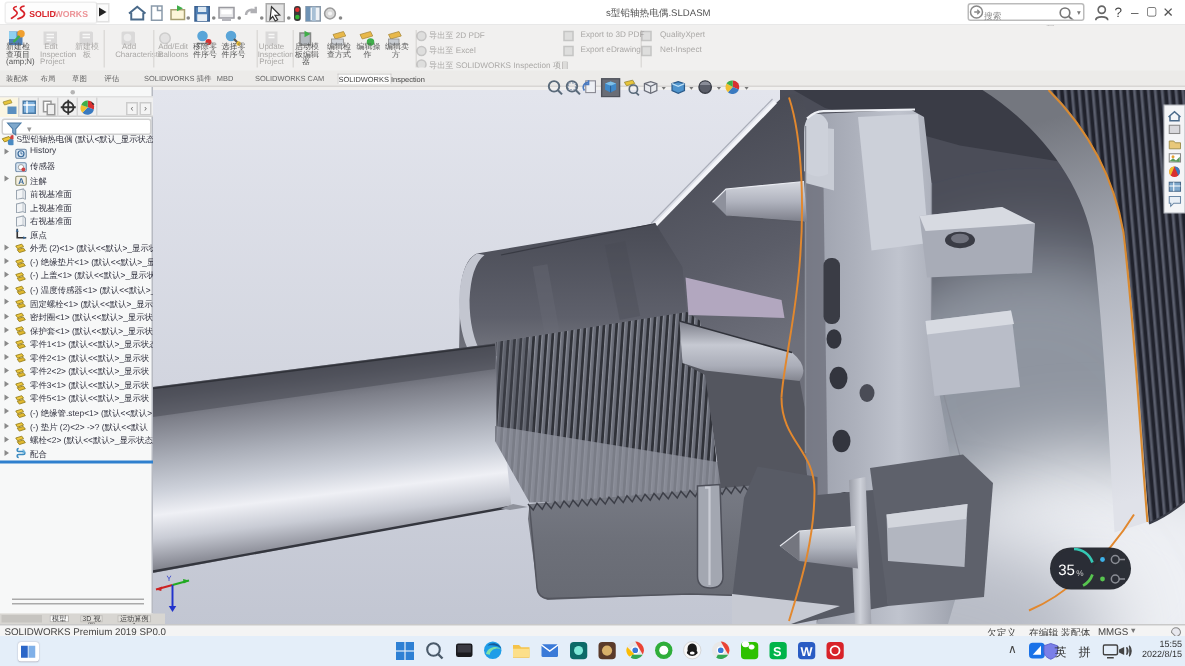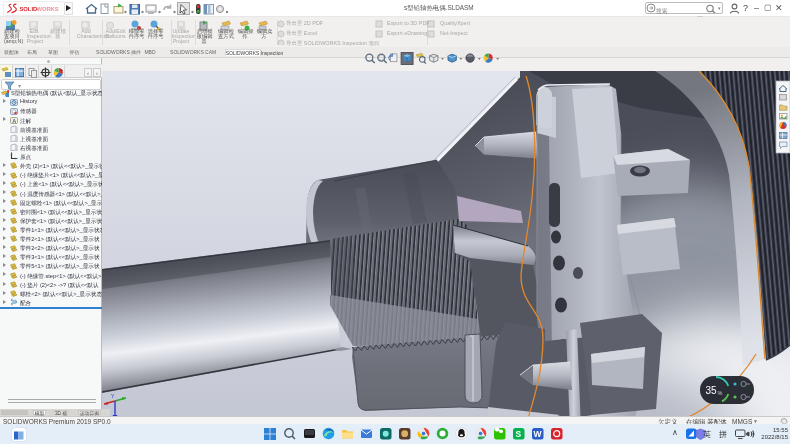--- a/index.html
+++ b/index.html
@@ -35,21 +35,21 @@
 #bluebar{position:absolute;left:0;top:249px;width:102px;height:2px;background:#2f80ce}
 #phandle{position:absolute;left:8px;top:341px;width:88px}
 #phandle div{height:1px;background:#aaa;margin-bottom:2px}
 
 #modeltabs{position:absolute;left:0;top:409px;width:110px;height:7px;background:#d8d6d2}
 .mtab{position:absolute;top:0;height:7px;font-size:7px;line-height:7px;color:#444;text-align:center;transform:scale(.68);transform-origin:center center}
 #statusbar{position:absolute;left:0;top:416px;width:790px;height:8px;background:#f4f4f4;border-top:1px solid #c9c9c9;font-size:6.5px;color:#444}
 #taskbar{position:absolute;left:0;top:424px;width:790px;height:20px;background:#e4eef9}
 </style></head><body>
 <div id="app">
-  <div id="viewport-holder" class="abs" style="left:102px;top:71px;width:688px;height:358px">
+  <div id="viewport-holder" class="abs" style="left:102px;top:60px;width:688px;height:358px">
       <svg width="688" height="358" viewBox="102 58 688 358" style="display:block">
 <defs>
 <linearGradient id="bgG" x1="0" y1="58" x2="0" y2="416" gradientUnits="userSpaceOnUse">
  <stop offset="0" stop-color="#e3e5ed"></stop>
             <stop offset="0.55" stop-color="#d2d5df"></stop>
             <stop offset="1" stop-color="#c2c6d2"></stop>
 </linearGradient>
 <linearGradient id="drumG" x1="630" y1="75" x2="715" y2="345" gradientUnits="userSpaceOnUse">
  <stop offset="0" stop-color="#3e404a"></stop>
             <stop offset="0.35" stop-color="#575963"></stop>

